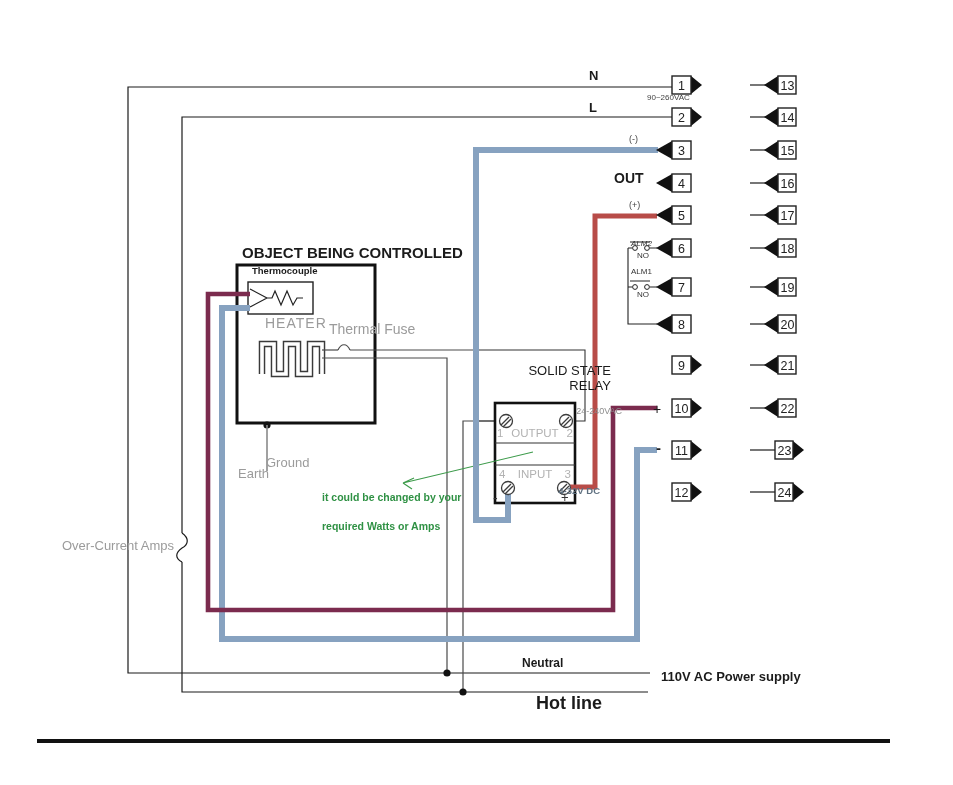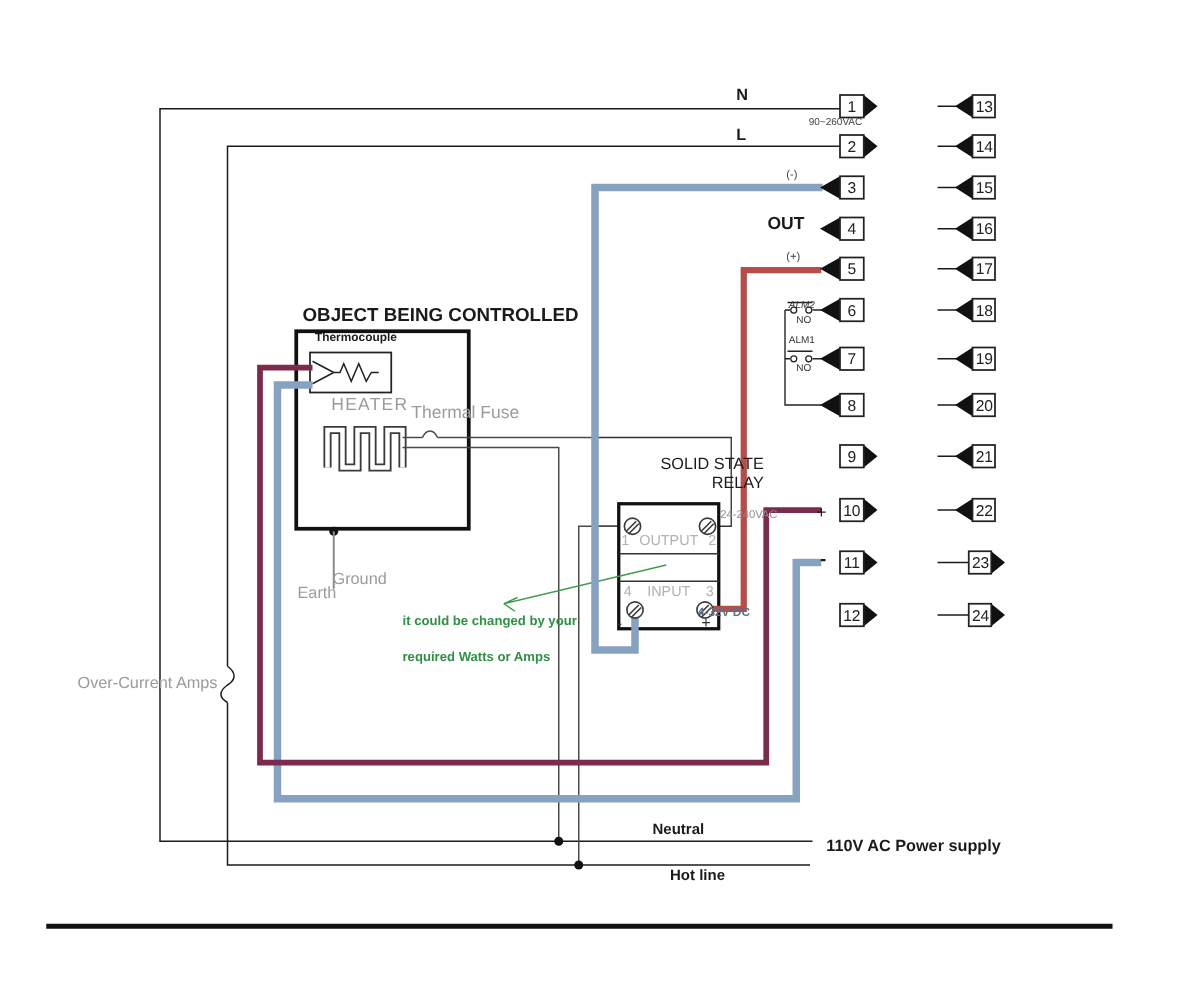--- a/index.html
+++ b/index.html
@@ -257,15 +257,15 @@
     <span>3</span>
   </div>
   <div class="lbl ctr b" style="left:500px;top:486px;width:72px;font-size:9.5px;color:#5e7080;">4-32V DC</div>
   <div class="lbl" style="left:493px;top:491px;font-size:14px;color:#333;">-</div>
   <div class="lbl" style="left:561px;top:491px;font-size:13px;color:#333;">+</div>
 
   <div class="lbl green" style="left:322px;top:492px;font-size:10.5px;">it could be changed by your</div>
   <div class="lbl green" style="left:322px;top:506px;font-size:10.5px;margin-top:15px;">required Watts or Amps</div>
 
   <div class="lbl b" style="left:522px;top:657px;font-size:12px;">Neutral</div>
-  <div class="lbl b" style="left:536px;top:694px;font-size:12px;">Hot line</div>
+  <div class="lbl b" style="left:536px;top:694px;font-size:18px;">Hot line</div>
   <div class="lbl b" style="left:661px;top:670px;font-size:13px;">110V AC Power supply</div>
 </div>
 
 </body></html>

